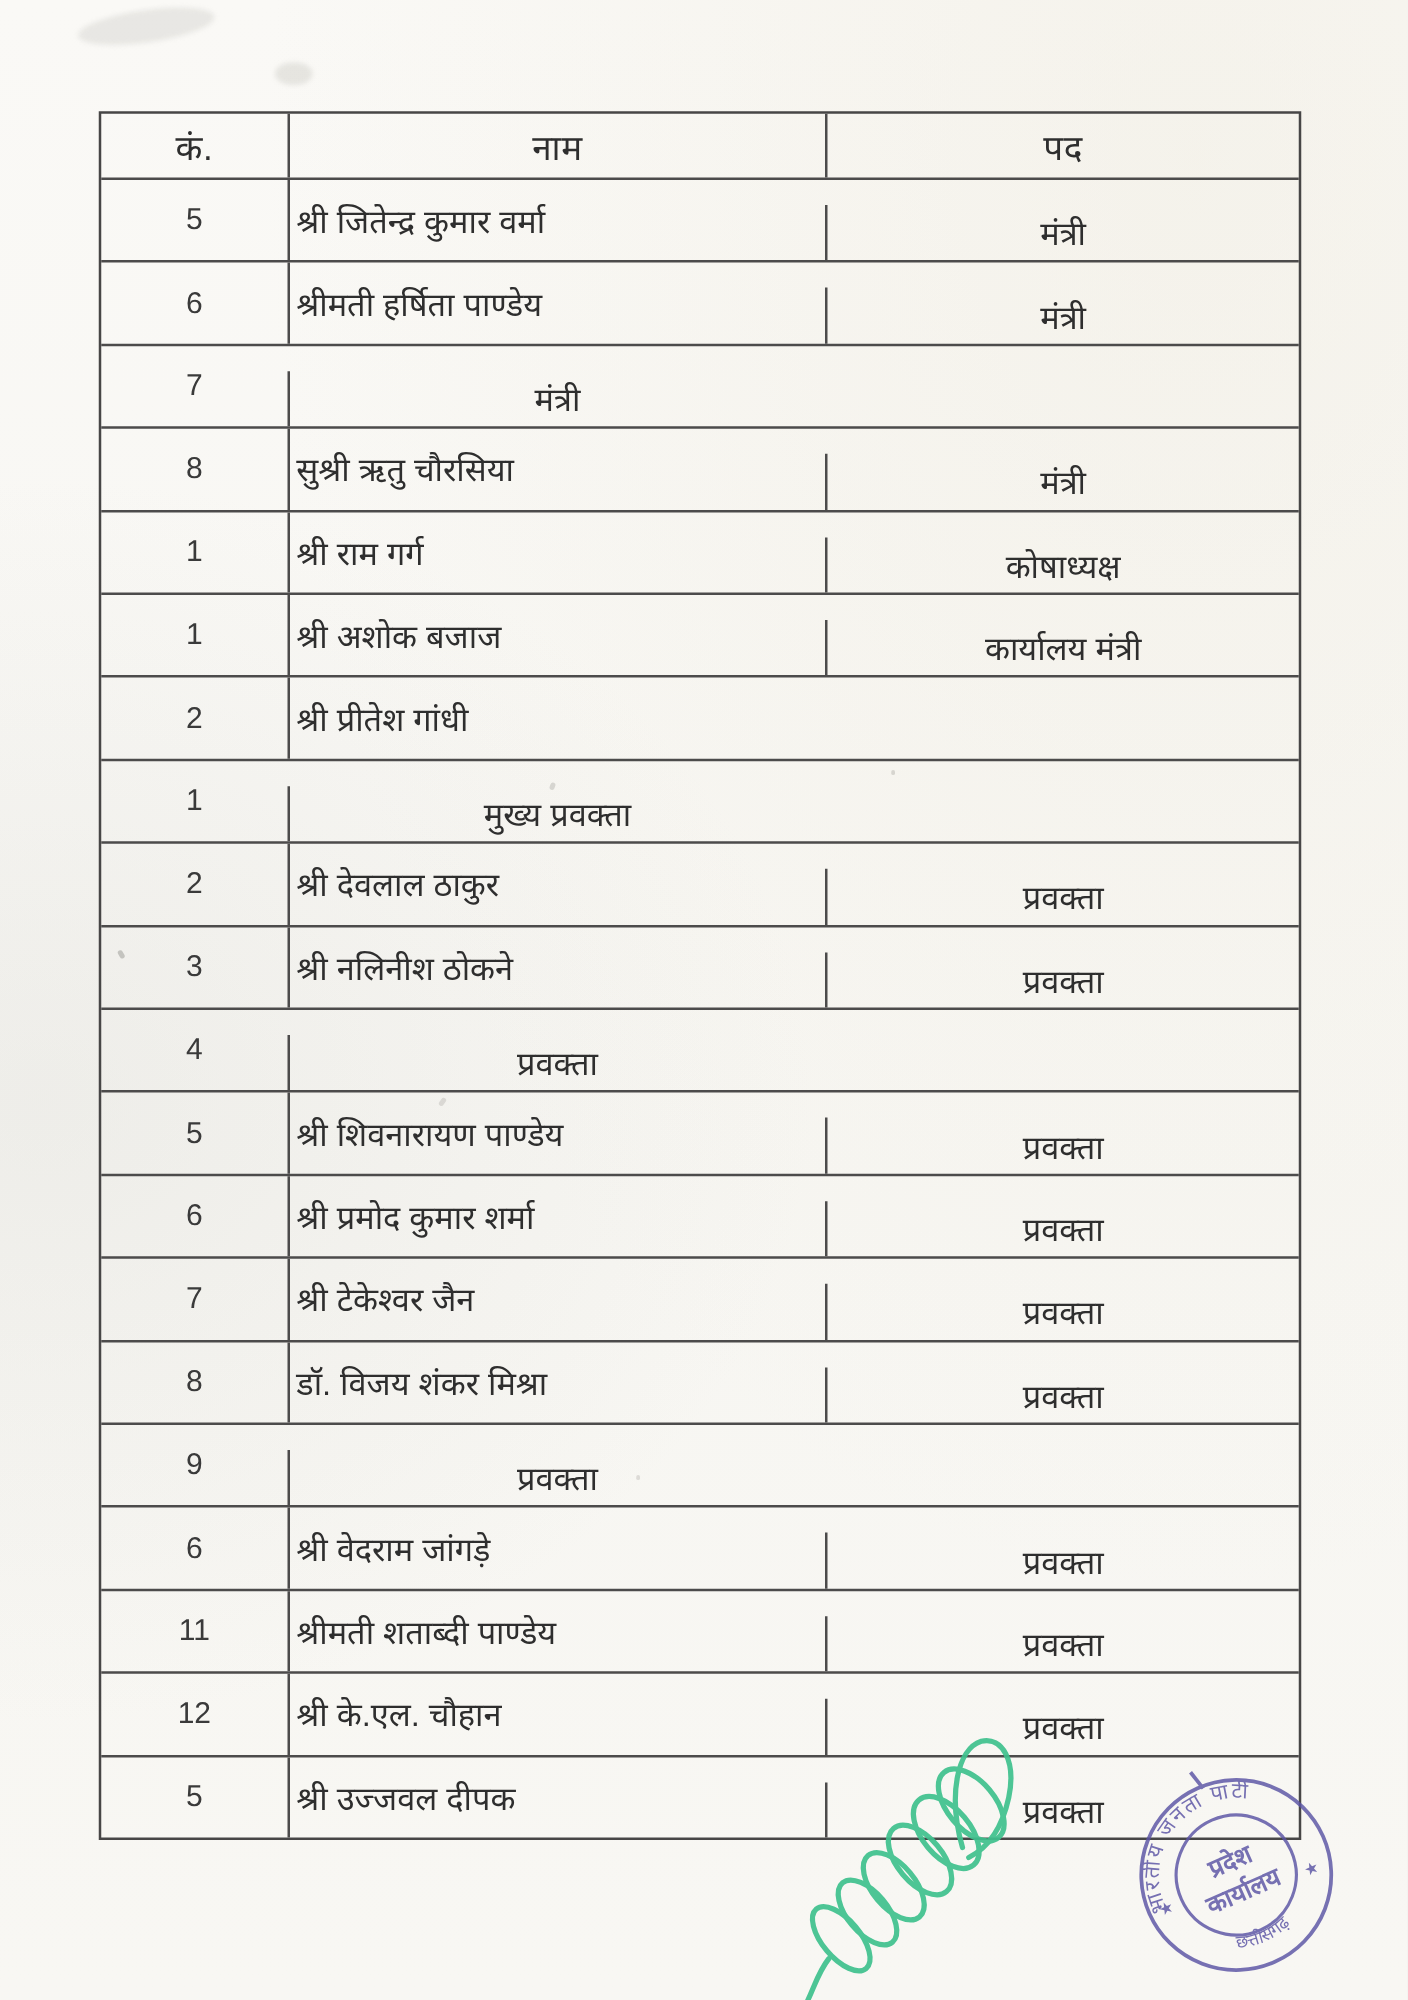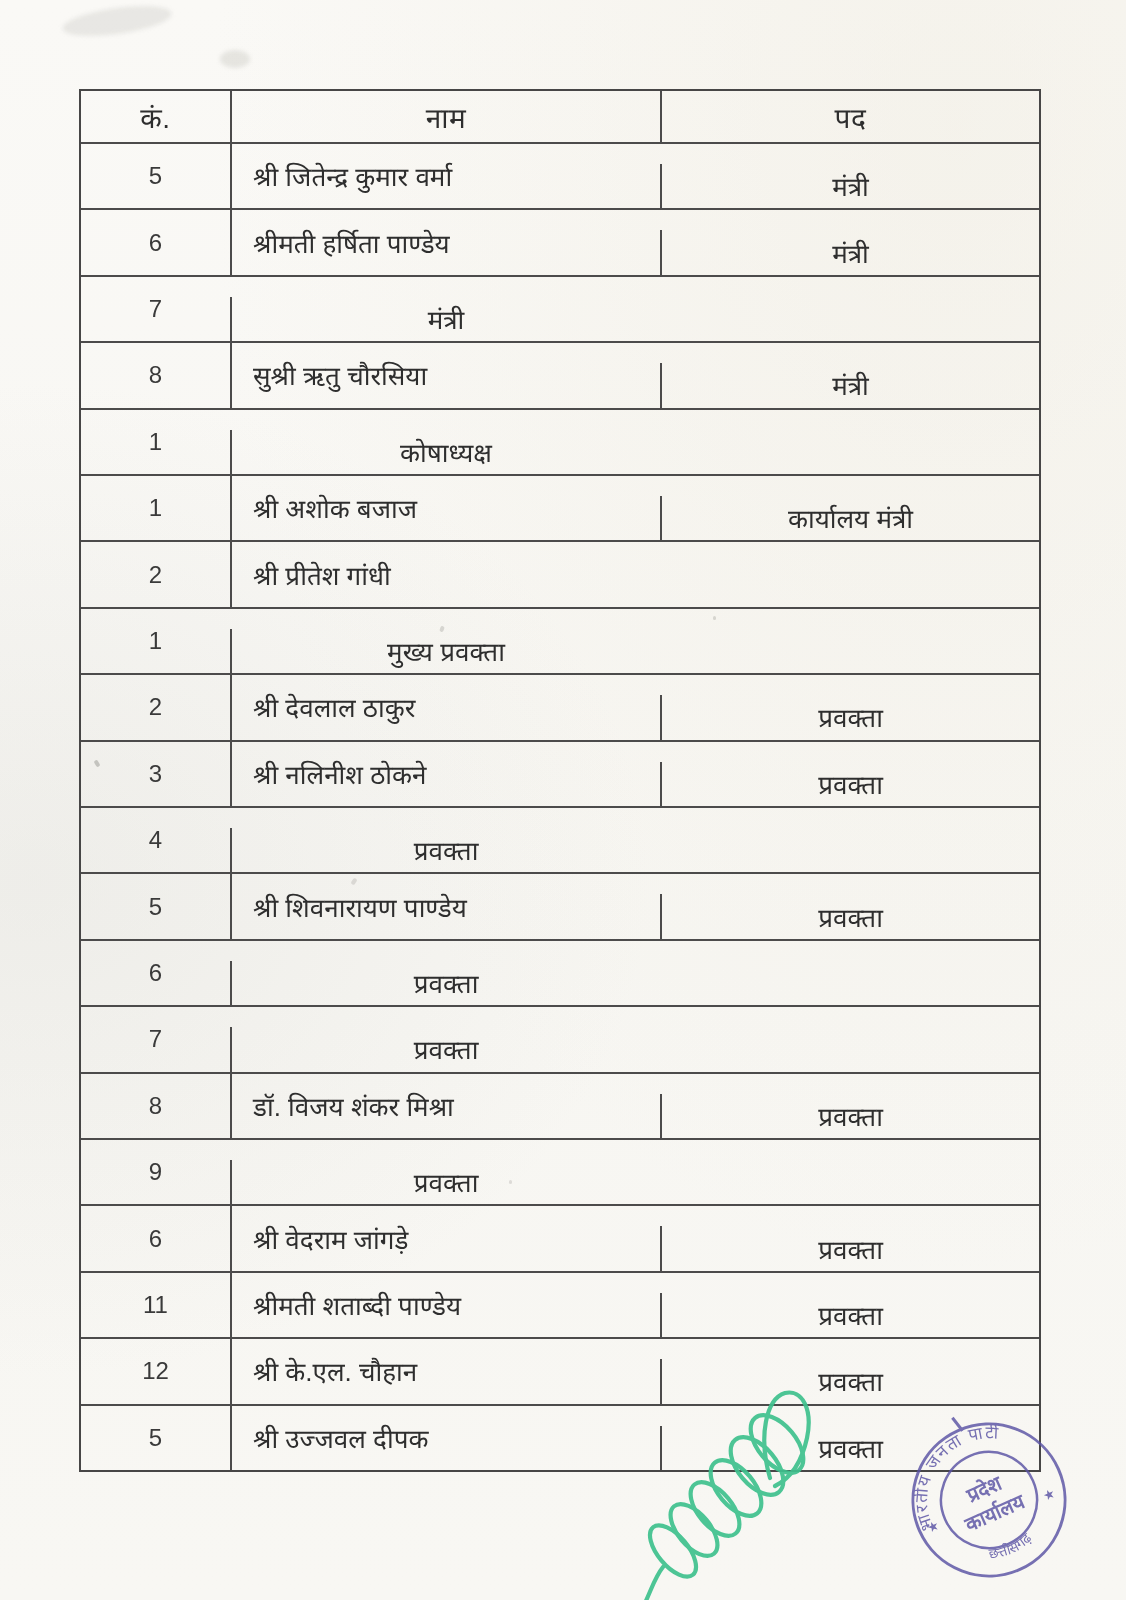--- a/index.html
+++ b/index.html
@@ -32,21 +32,21 @@
     border-top:2px solid #4c4b4b;
   }
   .t-row:first-child{border-top:none;}
   .cell{
     display:flex;align-items:center;justify-content:center;
     border-left:2px solid #4c4b4b;
     box-sizing:border-box;
     overflow:hidden;
   }
   .cell:first-child{border-left:none;}
-  .cell.name{justify-content:flex-start;padding-left:21px;}
+  .cell.name{justify-content:flex-start;padding-left:5px;}
   .hdr .cell{font-size:28px;letter-spacing:.5px;}
   .sno{font-size:24px;color:#3a3a3a;}
   .name{font-size:26px;}
   .post{font-size:26px;margin-top:20px;}
   
   .smudge{position:absolute;border-radius:50%;filter:blur(2px);pointer-events:none;z-index:1;}
   .sm1{left:62px;top:8px;width:110px;height:26px;background:rgba(150,148,142,.18);transform:rotate(-8deg);}
   .sm2{left:220px;top:50px;width:30px;height:18px;background:rgba(150,148,142,.20);}
   .speck{position:absolute;width:4px;height:7px;background:#8f8d89;opacity:.45;border-radius:2px;z-index:3;pointer-events:none;}
   .sp1{left:95px;top:760px;transform:rotate(-30deg);}
@@ -91,20 +91,21 @@
       <div class="cell sno">7</div>
       <div class="cell post">मंत्री</div>
     </div>
     <div class="t-row">
       <div class="cell sno">8</div>
       <div class="cell name">सुश्री ऋतु चौरसिया</div>
       <div class="cell post">मंत्री</div>
     </div>
     <div class="t-row">
       <div class="cell sno">1</div>
+      <div class="cell name">श्री राम गर्ग</div>
       <div class="cell post">कोषाध्यक्ष</div>
     </div>
     <div class="t-row">
       <div class="cell sno">1</div>
       <div class="cell name">श्री अशोक बजाज</div>
       <div class="cell post">कार्यालय मंत्री</div>
     </div>
     <div class="t-row">
       <div class="cell sno">2</div>
       <div class="cell name">श्री प्रीतेश गांधी</div>
@@ -127,24 +128,26 @@
       <div class="cell sno">4</div>
       <div class="cell post">प्रवक्ता</div>
     </div>
     <div class="t-row">
       <div class="cell sno">5</div>
       <div class="cell name">श्री शिवनारायण पाण्डेय</div>
       <div class="cell post">प्रवक्ता</div>
     </div>
     <div class="t-row">
       <div class="cell sno">6</div>
+      <div class="cell name">श्री प्रमोद कुमार शर्मा</div>
       <div class="cell post">प्रवक्ता</div>
     </div>
     <div class="t-row">
       <div class="cell sno">7</div>
+      <div class="cell name">श्री टेकेश्वर जैन</div>
       <div class="cell post">प्रवक्ता</div>
     </div>
     <div class="t-row">
       <div class="cell sno">8</div>
       <div class="cell name">डॉ. विजय शंकर मिश्रा</div>
       <div class="cell post">प्रवक्ता</div>
     </div>
     <div class="t-row">
       <div class="cell sno">9</div>
       <div class="cell post">प्रवक्ता</div>

